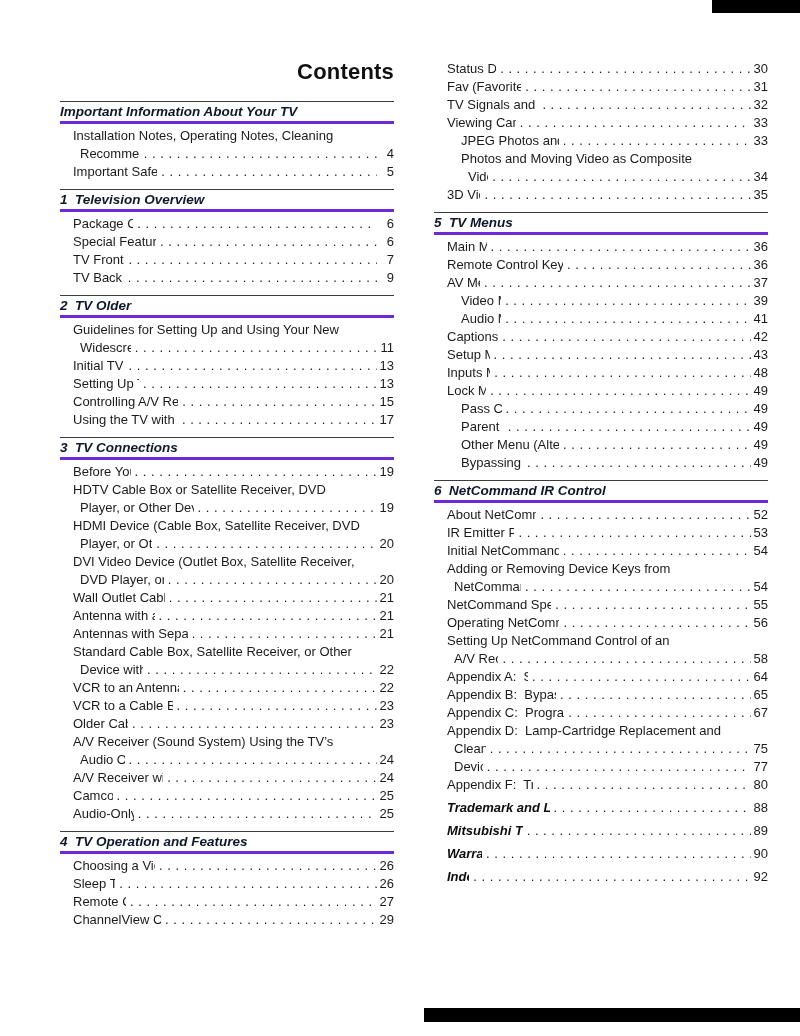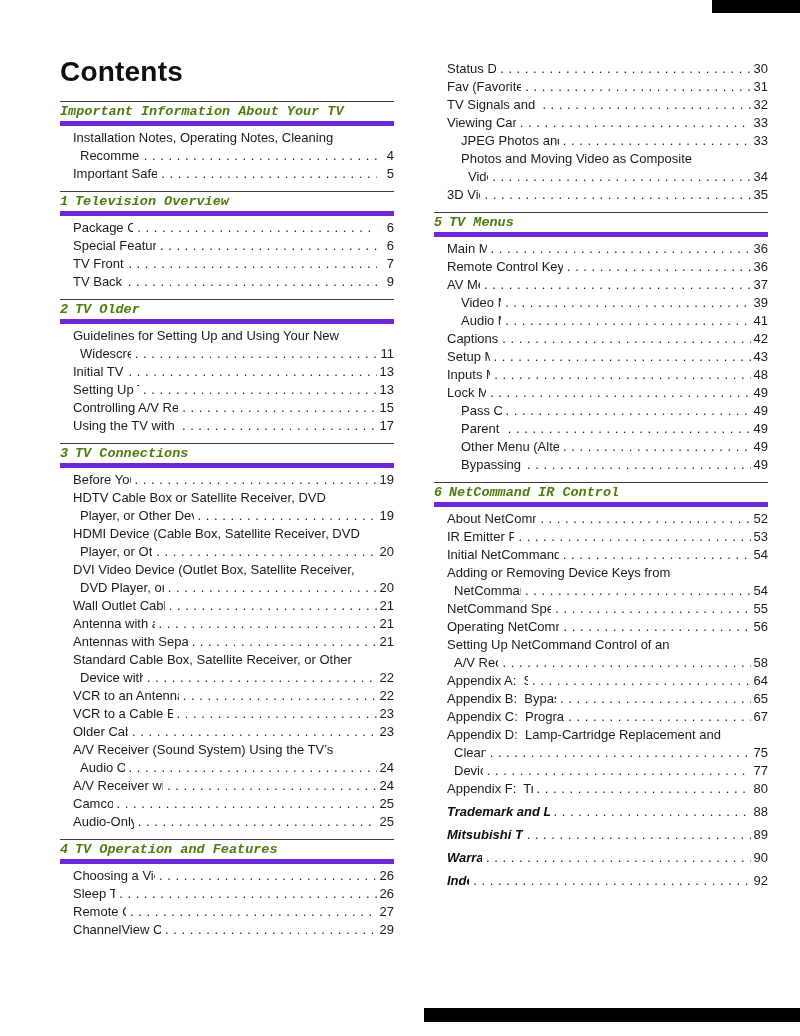--- a/index.html
+++ b/index.html
@@ -21,36 +21,36 @@
   }
   .bottom-bar {
     position: absolute; top: 1008px; left: 424px;
     width: 376px; height: 14px; background: #000;
   }
   .col { position: absolute; width: 334px; }
   .col-left  { left: 60px;  top: 56px; }
   .col-right { left: 434px; top: 60px; }
 
   .title {
-    font-size: 28px; line-height: 32px;
+    font-size: 22px; line-height: 32px;
     font-weight: bold; color: #101010;
     letter-spacing: 0.2px;
     margin-bottom: 13px;
+    text-align: right;
   }
 
   .heading {
     display: flex;
     font-size: 13.5px; line-height: 15px;
     font-weight: bold; font-style: italic;
-    color: #4d7c0f;
+    color: #0f172a;
     border-top: 1px solid #3c3c3c;
-    border-bottom: 5px solid #6d28d9;
+    border-bottom: 3px solid #6d28d9;
     padding: 2px 0;
     margin: 8px 0 3px 0;
-    font-family: Liberation Mono, monospace;
   }
   .h-num { flex: 0 0 15px; width: 15px; }
 
   .entry {
     display: flex; align-items: baseline;
     font-size: 13px; line-height: 18px;
     color: #1b1b1b;
   }
   .ind-0 { padding-left: 13px; }
   .ind-1 { padding-left: 20px; }

